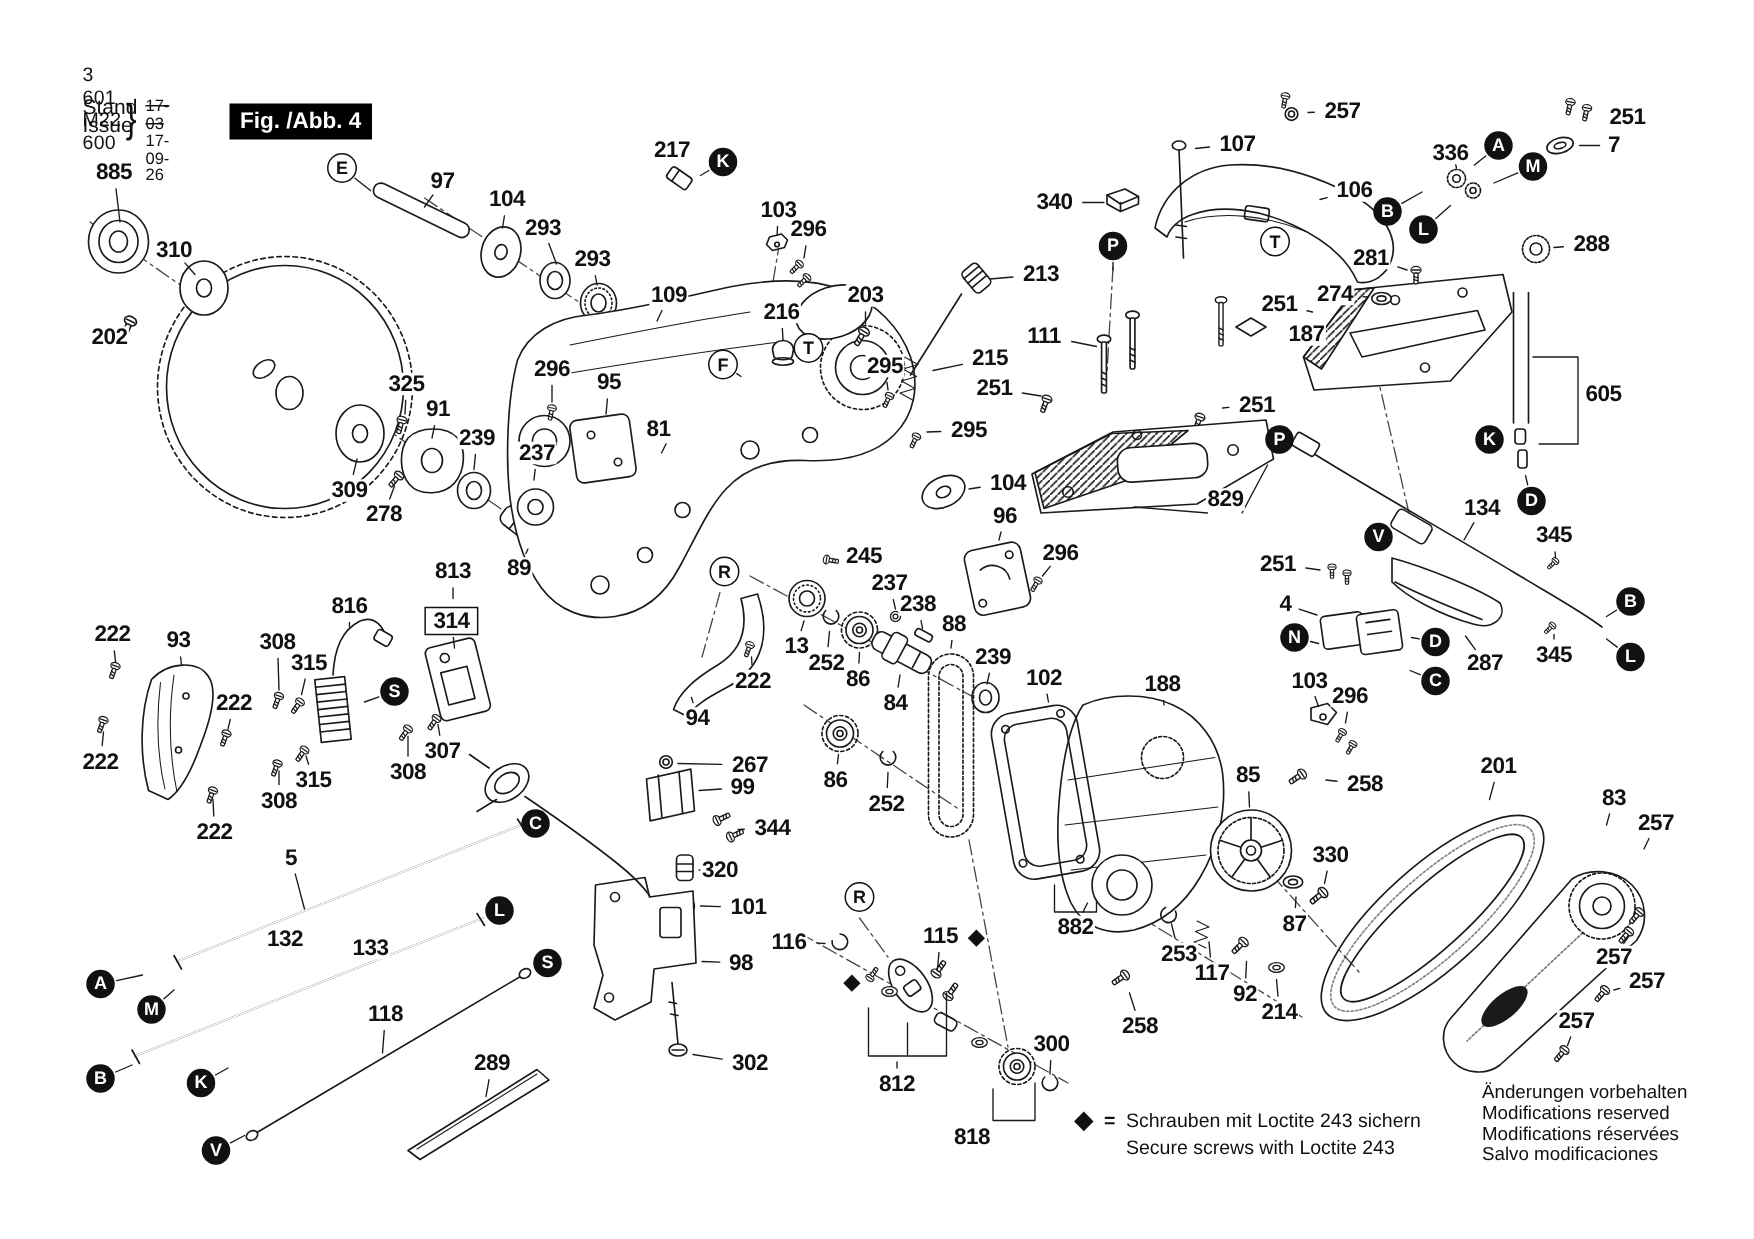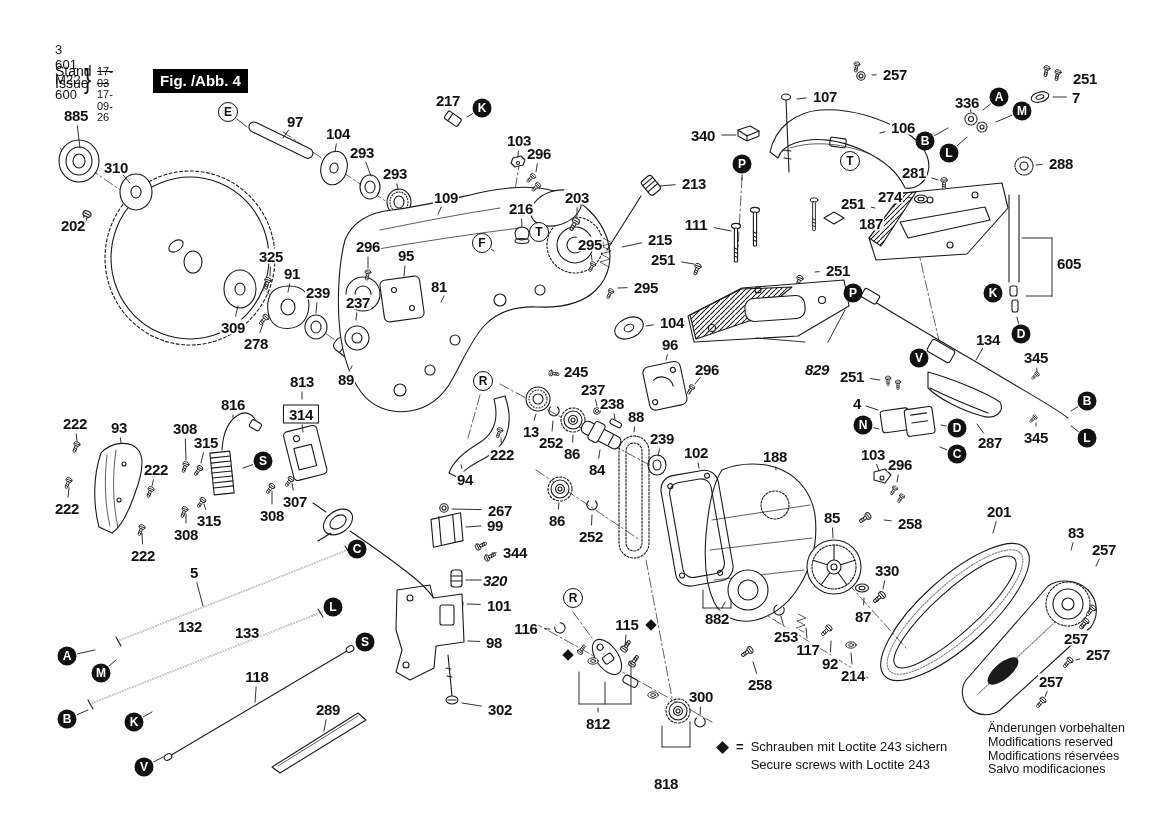--- a/index.html
+++ b/index.html
@@ -644,21 +644,21 @@
       <div class="plabel" style="left: 1085px; top: 78px;">251</div>
       <div class="plabel" style="left: 1076px; top: 97px;">7</div>
       <div class="plabel" style="left: 903px; top: 127px;">106</div>
       <div class="plabel" style="left: 914px; top: 172px;">281</div>
       <div class="plabel" style="left: 890px; top: 196px;">274</div>
       <div class="plabel" style="left: 1061px; top: 163px;">288</div>
       <div class="plabel" style="left: 853px; top: 203px;">251</div>
       <div class="plabel" style="left: 871px; top: 223px;">187</div>
       <div class="plabel" style="left: 838px; top: 270px;">251</div>
       <div class="plabel" style="left: 1069px; top: 263px;">605</div>
-      <div class="plabel" style="left: 817px; top: 369px; font-style: italic;">829</div>
+      <div class="plabel" style="left: 817px; top: 333px;">829</div>
       <div class="plabel" style="left: 988px; top: 339px;">134</div>
       <div class="plabel" style="left: 1036px; top: 357px;">345</div>
       <div class="plabel" style="left: 852px; top: 376px;">251</div>
       <div class="plabel" style="left: 857px; top: 403px;">4</div>
       <div class="plabel" style="left: 990px; top: 442px;">287</div>
       <div class="plabel" style="left: 1036px; top: 437px;">345</div>
       <div class="plabel" style="left: 368px; top: 246px;">296</div>
       <div class="plabel" style="left: 406px; top: 255px;">95</div>
       <div class="plabel" style="left: 439px; top: 286px;">81</div>
       <div class="plabel" style="left: 346px; top: 379px;">89</div>
@@ -692,33 +692,33 @@
       <div class="plabel" style="left: 156px; top: 469px;">222</div>
       <div class="plabel" style="left: 67px; top: 508px;">222</div>
       <div class="plabel" style="left: 143px; top: 555px;">222</div>
       <div class="plabel" style="left: 209px; top: 520px;">315</div>
       <div class="plabel" style="left: 186px; top: 534px;">308</div>
       <div class="plabel" style="left: 272px; top: 515px;">308</div>
       <div class="plabel" style="left: 295px; top: 501px;">307</div>
       <div class="plabel" style="left: 500px; top: 510px;">267</div>
       <div class="plabel" style="left: 495px; top: 525px;">99</div>
       <div class="plabel" style="left: 515px; top: 552px;">344</div>
-      <div class="plabel" style="left: 495px; top: 580px; font-style: italic;">320</div>
+      <div class="plabel" style="left: 480px; top: 580px;">320</div>
       <div class="plabel" style="left: 499px; top: 605px;">101</div>
       <div class="plabel" style="left: 494px; top: 642px;">98</div>
       <div class="plabel" style="left: 500px; top: 709px;">302</div>
       <div class="plabel" style="left: 194px; top: 572px;">5</div>
       <div class="plabel" style="left: 190px; top: 626px;">132</div>
       <div class="plabel" style="left: 247px; top: 632px;">133</div>
       <div class="plabel" style="left: 257px; top: 676px;">118</div>
       <div class="plabel" style="left: 328px; top: 709px;">289</div>
       <div class="plabel" style="left: 526px; top: 628px;">116</div>
       <div class="plabel" style="left: 627px; top: 624px;">115</div>
       <div class="plabel" style="left: 598px; top: 723px;">812</div>
-      <div class="plabel" style="left: 666px; top: 758px; margin-top: 25px;">818</div>
+      <div class="plabel" style="left: 648px; top: 758px;">818</div>
       <div class="plabel" style="left: 701px; top: 696px;">300</div>
       <div class="plabel" style="left: 717px; top: 618px;">882</div>
       <div class="plabel" style="left: 786px; top: 636px;">253</div>
       <div class="plabel" style="left: 808px; top: 649px;">117</div>
       <div class="plabel" style="left: 830px; top: 663px;">92</div>
       <div class="plabel" style="left: 853px; top: 675px;">214</div>
       <div class="plabel" style="left: 760px; top: 684px;">258</div>
       <div class="plabel" style="left: 832px; top: 517px;">85</div>
       <div class="plabel" style="left: 910px; top: 523px;">258</div>
       <div class="plabel" style="left: 887px; top: 570px; text-align: center;">330</div>

